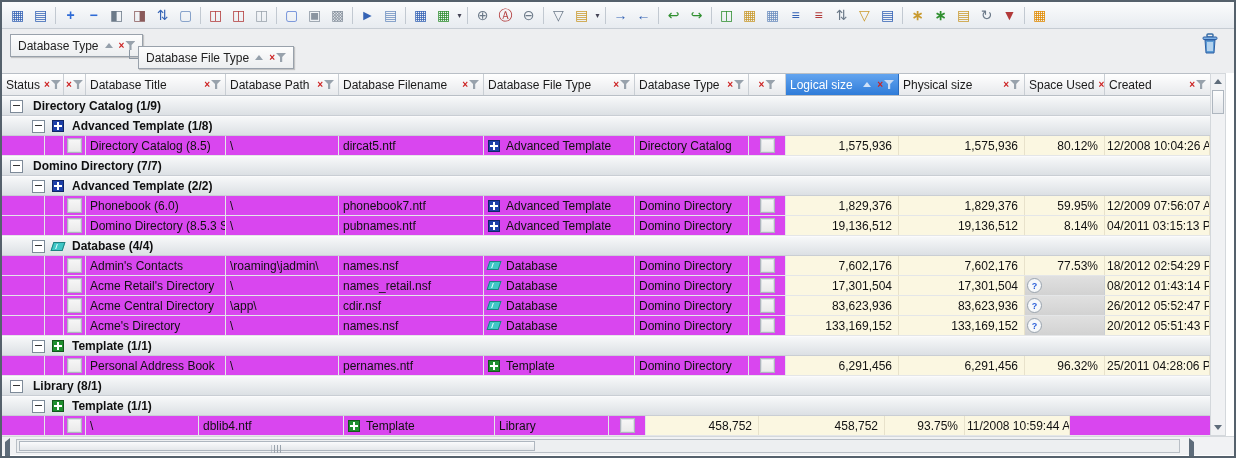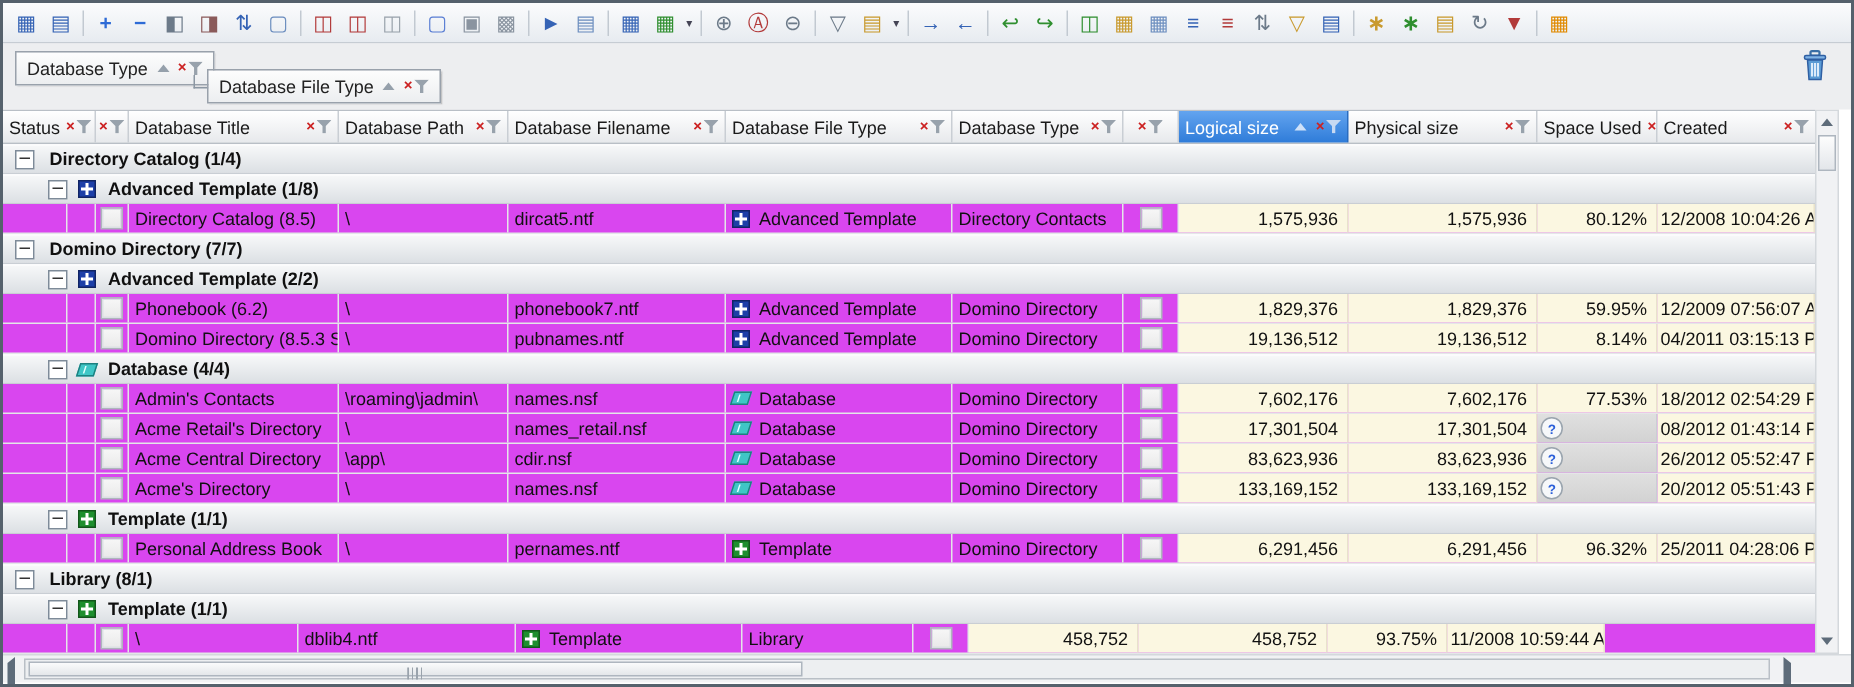--- a/index.html
+++ b/index.html
@@ -264,41 +264,41 @@
           <span>Created</span>
           <span class="flt">
               <em class="x">×</em>
               <span class="fn"></span>
             </span>
         </div>
       </div>
 
       <div class="r grow g1">
         <span class="exp"></span>
-        <span class="glab">Directory Catalog (1/4)</span>
+        <span class="glab">Directory Catalog (1/9)</span>
       </div>
       <div class="r grow g2">
         <span class="exp"></span>
         <span class="pic adv"></span>
         <span class="glab">Advanced Template (1/8)</span>
       </div>
       <div class="r dr">
         <span class="c cA"></span>
           <span class="c cB"></span>
         <span class="c cC">
             <span class="cbx"></span>
           </span>
         <span class="c ct">Directory Catalog (8.5)</span>
         <span class="c cp">\</span>
         <span class="c cf">dircat5.ntf</span>
         <span class="c cft">
             <span class="pic adv"></span>
             <span>Advanced Template</span>
           </span>
-        <span class="c cdt">Directory Contacts</span>
+        <span class="c cdt">Directory Catalog</span>
         <span class="c cck">
             <span class="cbx"></span>
           </span>
         <span class="c num clg">1,575,936</span>
         <span class="c num cph">1,575,936</span>
         <span class="c num csp">80.12%</span>
         <span class="c ccr">12/2008 10:04:26 A</span>
       </div>
       <div class="r grow g1">
         <span class="exp"></span>
@@ -308,21 +308,21 @@
         <span class="exp"></span>
         <span class="pic adv"></span>
         <span class="glab">Advanced Template (2/2)</span>
       </div>
       <div class="r dr">
         <span class="c cA"></span>
           <span class="c cB"></span>
         <span class="c cC">
             <span class="cbx"></span>
           </span>
-        <span class="c ct">Phonebook (6.2)</span>
+        <span class="c ct">Phonebook (6.0)</span>
         <span class="c cp">\</span>
         <span class="c cf">phonebook7.ntf</span>
         <span class="c cft">
             <span class="pic adv"></span>
             <span>Advanced Template</span>
           </span>
         <span class="c cdt">Domino Directory</span>
         <span class="c cck">
             <span class="cbx"></span>
           </span>

